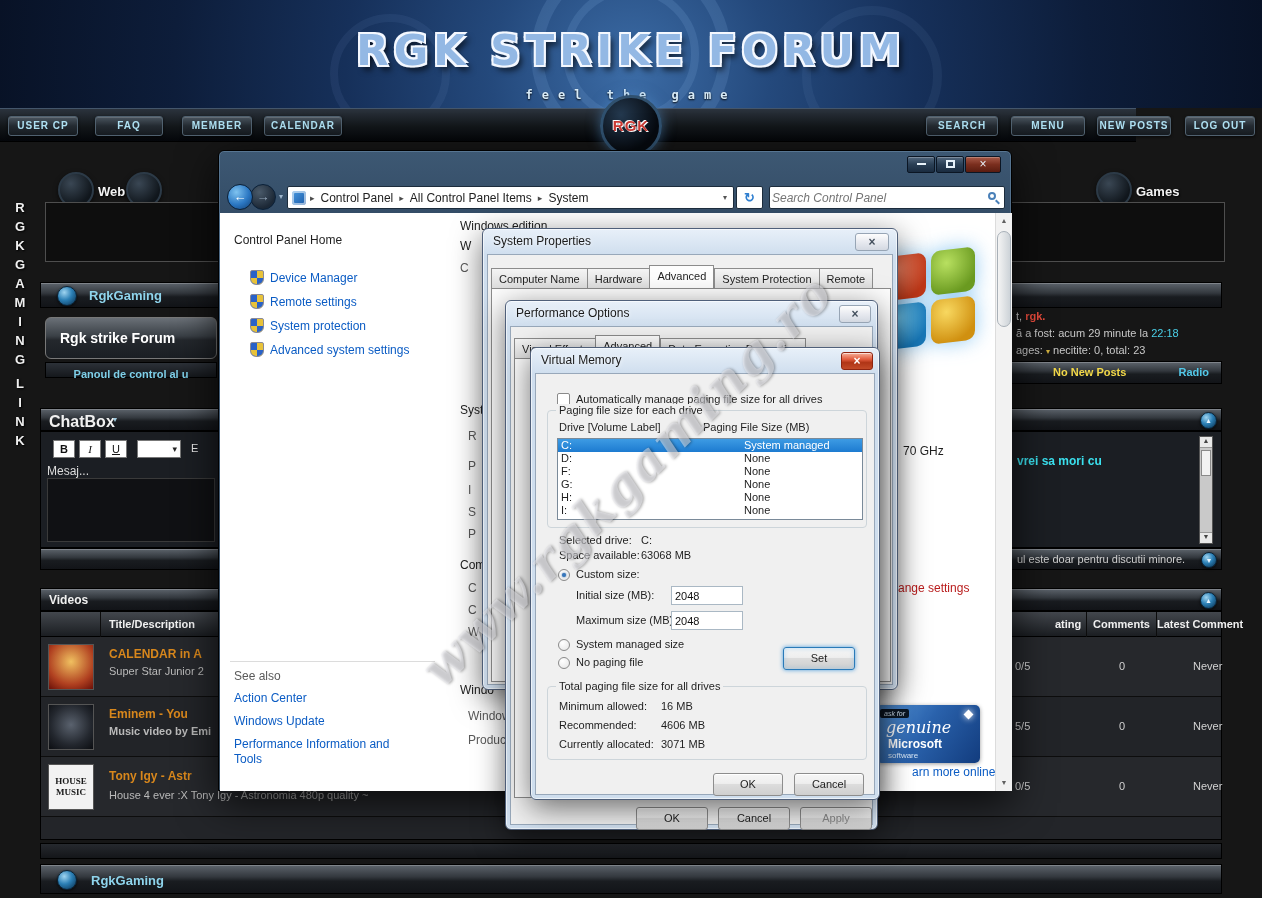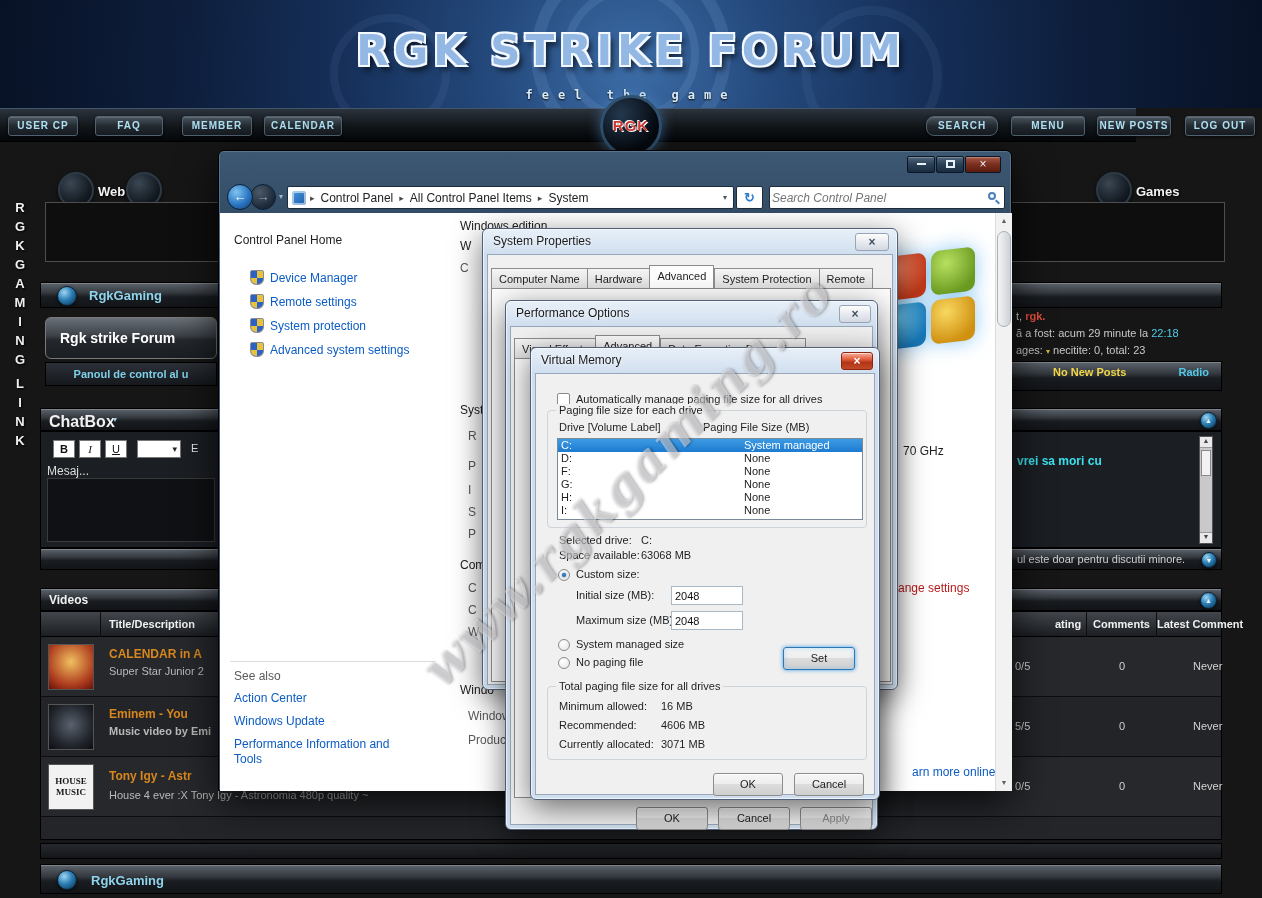--- a/index.html
+++ b/index.html
@@ -72,21 +72,21 @@
   <div class="ring" style="left:802px;top:6px;width:140px;height:140px;border-width:9px;opacity:.45;"></div>
   <div class="banner-title">RGK STRIKE FORUM</div>
   <div class="tagline">feel the game</div>
 </div>
 
 <div class="abs navbar">
   <div class="nav-btn" style="left:8px;width:70px;">USER CP</div>
   <div class="nav-btn" style="left:95px;width:68px;">FAQ</div>
   <div class="nav-btn" style="left:182px;width:70px;">MEMBER</div>
   <div class="nav-btn" style="left:264px;width:78px;">CALENDAR</div>
-  <div class="nav-btn" style="left:926px;width:72px;border-radius:8px;">SEARCH</div>
+  <div class="nav-btn" style="left:926px;width:72px;">SEARCH</div>
   <div class="nav-btn" style="left:1011px;width:74px;">MENU</div>
   <div class="nav-btn" style="left:1097px;width:74px;">NEW POSTS</div>
   <div class="nav-btn" style="left:1185px;width:70px;">LOG OUT</div>
 </div>
 <div class="abs center-logo">RGK</div>
 
 <span class="side-letter" style="top:200px;">R</span>
 <span class="side-letter" style="top:219px;">G</span>
 <span class="side-letter" style="top:238px;">K</span>
 <span class="side-letter" style="top:257px;">G</span>
@@ -121,23 +121,23 @@
   <span>ă a fost: acum 29 minute la</span>
   <span style="color:#4ad0e8;">22:18</span>
 </div>
 <div class="abs" style="left:1016px;top:344px;font-size:11px;color:#c8c8c8;">
   <span>ages:</span>
   <span style="color:#d0b040;font-size:8px;">▾</span>
   <span>necitite: 0, total: 23</span>
 </div>
 
 <div class="abs" style="left:45px;top:317px;width:172px;height:42px;background:linear-gradient(#6a7077,#3a4046 45%,#24282d 55%,#1b1f24);border:1px solid #787878;border-radius:6px;color:#fff;font-weight:bold;font-size:14px;line-height:40px;padding-left:14px;">Rgk strike Forum</div>
-<div class="abs" style="left:45px;top:362px;width:172px;height:24px;background:linear-gradient(#2c3138,#15181c);border:1px solid #000;color:#7ecfe8;font-weight:bold;font-size:11px;text-align:center;line-height:22px;">Panoul de control al u</div>
-
-<div class="abs f-hdr" style="left:1000px;top:361px;width:222px;height:30px;">
+<div class="abs" style="left:45px;top:362px;width:172px;height:16px;background:linear-gradient(#2c3138,#15181c);border:1px solid #000;color:#7ecfe8;font-weight:bold;font-size:11px;text-align:center;line-height:22px;">Panoul de control al u</div>
+
+<div class="abs f-hdr" style="left:1000px;top:361px;width:222px;height:23px;">
   <span class="abs" style="left:52px;top:4px;color:#f2d848;font-weight:bold;font-size:11px;">No New Posts</span>
   <span class="abs" style="right:12px;top:4px;color:#52c8e8;font-weight:bold;font-size:11px;">Radio</span>
 </div>
 
 <div class="abs f-hdr" style="left:40px;top:408px;width:1182px;height:23px;">
   <span class="abs" style="left:8px;top:4px;color:#f0f0f0;font-weight:bold;font-size:16px;">ChatBox</span>
   <span class="abs" style="left:72px;top:6px;color:#9fc8dc;font-size:8px;">▾</span>
   <div class="badge-circ" style="right:4px;top:3px;width:17px;height:17px;line-height:16px;">▴</div>
 </div>
 <div class="abs" style="left:40px;top:431px;width:1182px;height:117px;background:#1b1e23;border:1px solid #000;">
@@ -278,20 +278,28 @@
       <span class="shield" style="left:428px;top:367px;width:12px;height:13px;"></span>
       <span class="frag" style="left:448px;top:368px;color:#b91c1c;">ange settings</span>
 
       <div class="abs" style="left:432px;top:36px;width:100px;height:104px;filter:drop-shadow(0 0 10px rgba(120,190,240,.8));">
         <div class="flagpane" style="left:0;top:6px;background:radial-gradient(circle at 35% 30%,#f08060,#c03818 75%);"></div>
         <div class="flagpane" style="left:49px;top:0;background:radial-gradient(circle at 35% 30%,#b8e060,#6a9a20 75%);"></div>
         <div class="flagpane" style="left:0;top:55px;background:radial-gradient(circle at 35% 30%,#70c8f0,#1878b8 75%);"></div>
         <div class="flagpane" style="left:49px;top:49px;background:radial-gradient(circle at 35% 30%,#f8d860,#d09010 75%);"></div>
       </div>
 
+      <div class="abs" style="left:426px;top:492px;width:104px;height:58px;">
+        <div class="abs" style="left:0;top:0;width:104px;height:58px;border-radius:5px;background:linear-gradient(125deg,#5a9ade,#2a62ac 45%,#123c7e);box-shadow:0 1px 4px rgba(0,0,0,.4);"></div>
+        <div class="abs" style="left:4px;top:4px;background:#0c1724;color:#cfe0f0;font-size:7px;font-style:italic;padding:1px 4px;border-radius:2px;">ask for</div>
+        <div class="abs" style="left:10px;top:13px;font-family:'DejaVu Serif',serif;font-style:italic;font-size:16px;color:#fff;">genuine</div>
+        <div class="abs" style="left:12px;top:32px;font-size:12px;font-weight:bold;color:#fff;">Microsoft</div>
+        <div class="abs" style="left:12px;top:46px;font-size:8px;color:#d4e4f4;">software</div>
+        <div class="abs" style="right:8px;top:6px;width:7px;height:7px;background:#fff;transform:rotate(45deg);box-shadow:0 0 6px #fff;"></div>
+      </div>
       <span class="frag" style="left:462px;top:552px;color:#0b5cc4;">arn more online...</span>
     </div>
 
     <div class="abs" style="right:0;top:0;width:17px;height:578px;background:#f2f2f2;border-left:1px solid #dcdcdc;">
       <div class="abs" style="left:0;top:0;width:16px;height:16px;text-align:center;font-size:7px;line-height:15px;color:#606060;">▲</div>
       <div class="abs" style="left:1px;top:18px;width:14px;height:96px;background:linear-gradient(90deg,#f4f4f4,#cdd3d8);border:1px solid #a8b0b8;border-radius:7px;"></div>
       <div class="abs" style="left:0;bottom:0;width:16px;height:16px;text-align:center;font-size:7px;line-height:15px;color:#606060;">▼</div>
     </div>
   </div>
 </div>

